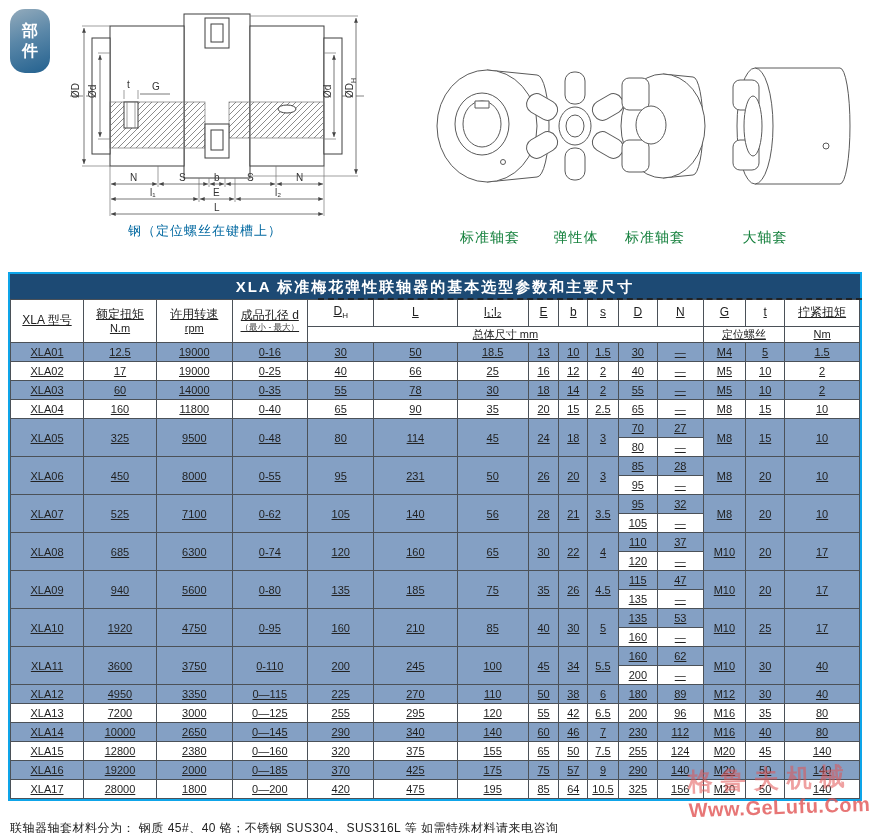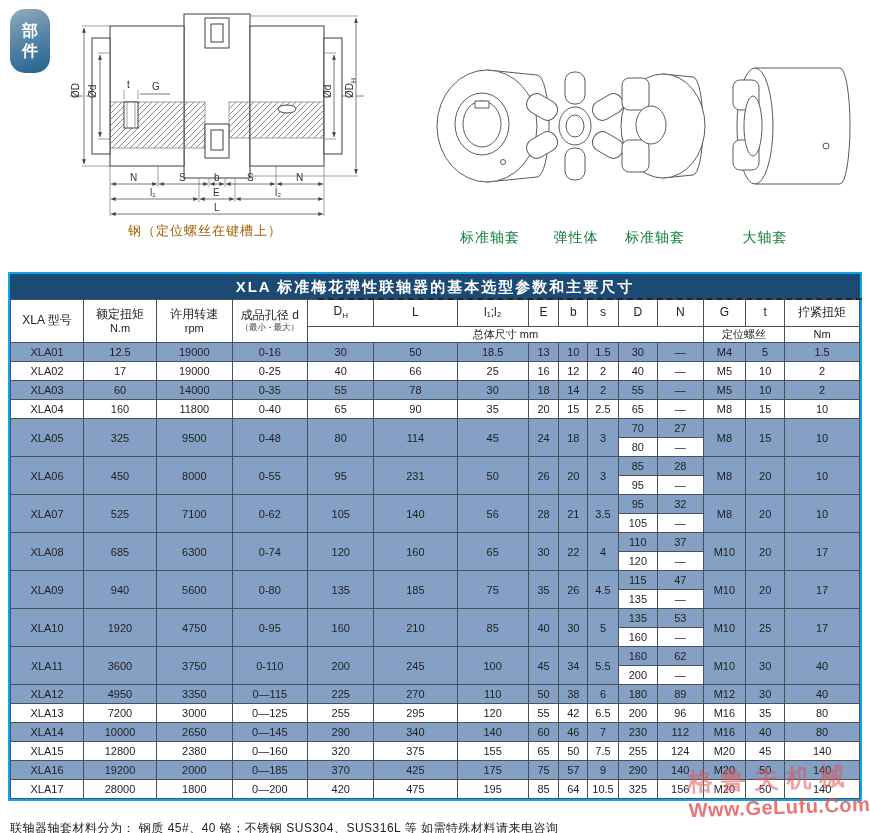--- a/index.html
+++ b/index.html
@@ -15,38 +15,38 @@
   
   .badge{position:absolute;left:10px;top:9px;width:40px;height:64px;border-radius:15px;
     background:linear-gradient(160deg,#93abbc 0%,#5a87a8 45%,#23618f 100%);
     color:#fff;font-size:16px;font-weight:bold;display:flex;flex-direction:column;
     align-items:center;justify-content:center;gap:4px;line-height:1;}
 
   
   .section-svg{position:absolute;left:62px;top:6px;}
   .exploded-svg{position:absolute;left:425px;top:28px;}
   .drawing-caption{position:absolute;left:110px;top:222px;width:190px;text-align:center;
-    font-size:13px;color:#a16207;letter-spacing:1px;}
+    font-size:13px;color:#0369a1;letter-spacing:1px;}
   .part-label{position:absolute;top:229px;font-size:14px;color:#15803d;text-align:center;letter-spacing:1px;}
   .pl1{left:452px;width:76px;}
   .pl2{left:545px;width:62px;}
   .pl3{left:617px;width:76px;}
   .pl4{left:733px;width:64px;}
 
   svg text{font-family:"Liberation Sans","DejaVu Sans",sans-serif;fill:#333;font-size:10px;}
   .lnw{stroke:#3f3f3f;stroke-width:1;fill:#fff;}
   .thin{stroke:#777;stroke-width:.7;fill:none;}
   .dim{stroke:#555;stroke-width:.8;fill:none;}
   .cl{stroke:#666;stroke-width:.8;fill:none;stroke-dasharray:13 3 3 3;}
 
   
   .table-wrap{position:absolute;left:8px;top:272px;width:854px;border:2px solid #0ea5e9;}
   .table-title{height:25px;background:var(--titlebar);color:#fff;text-align:center;
     font-size:15px;font-weight:bold;line-height:25px;letter-spacing:2px;}
-  table{border-collapse:collapse;width:100%;table-layout:fixed;}
+  table{border-collapse:collapse;width:100%;table-layout:fixed;text-decoration:underline;}
   th,td{border:1px solid #4b5158;text-align:center;vertical-align:middle;
     padding:0;overflow:hidden;white-space:nowrap;}
   thead th{background:#fff;font-weight:normal;font-size:12px;color:#222;line-height:1.15;}
   thead tr.hr-a th{height:27px;}
   thead tr.hr-b th{height:16px;font-size:11px;}
   thead .small-note{font-size:8.5px;color:#444;display:block;}
   thead .unit{font-size:11px;display:block;}
   tbody td{height:19px;font-size:11px;color:#1f1f1f;background:transparent;}
   tbody tr:nth-child(odd){background:var(--stripe);}
   tbody tr:nth-child(even){background:#fff;}

